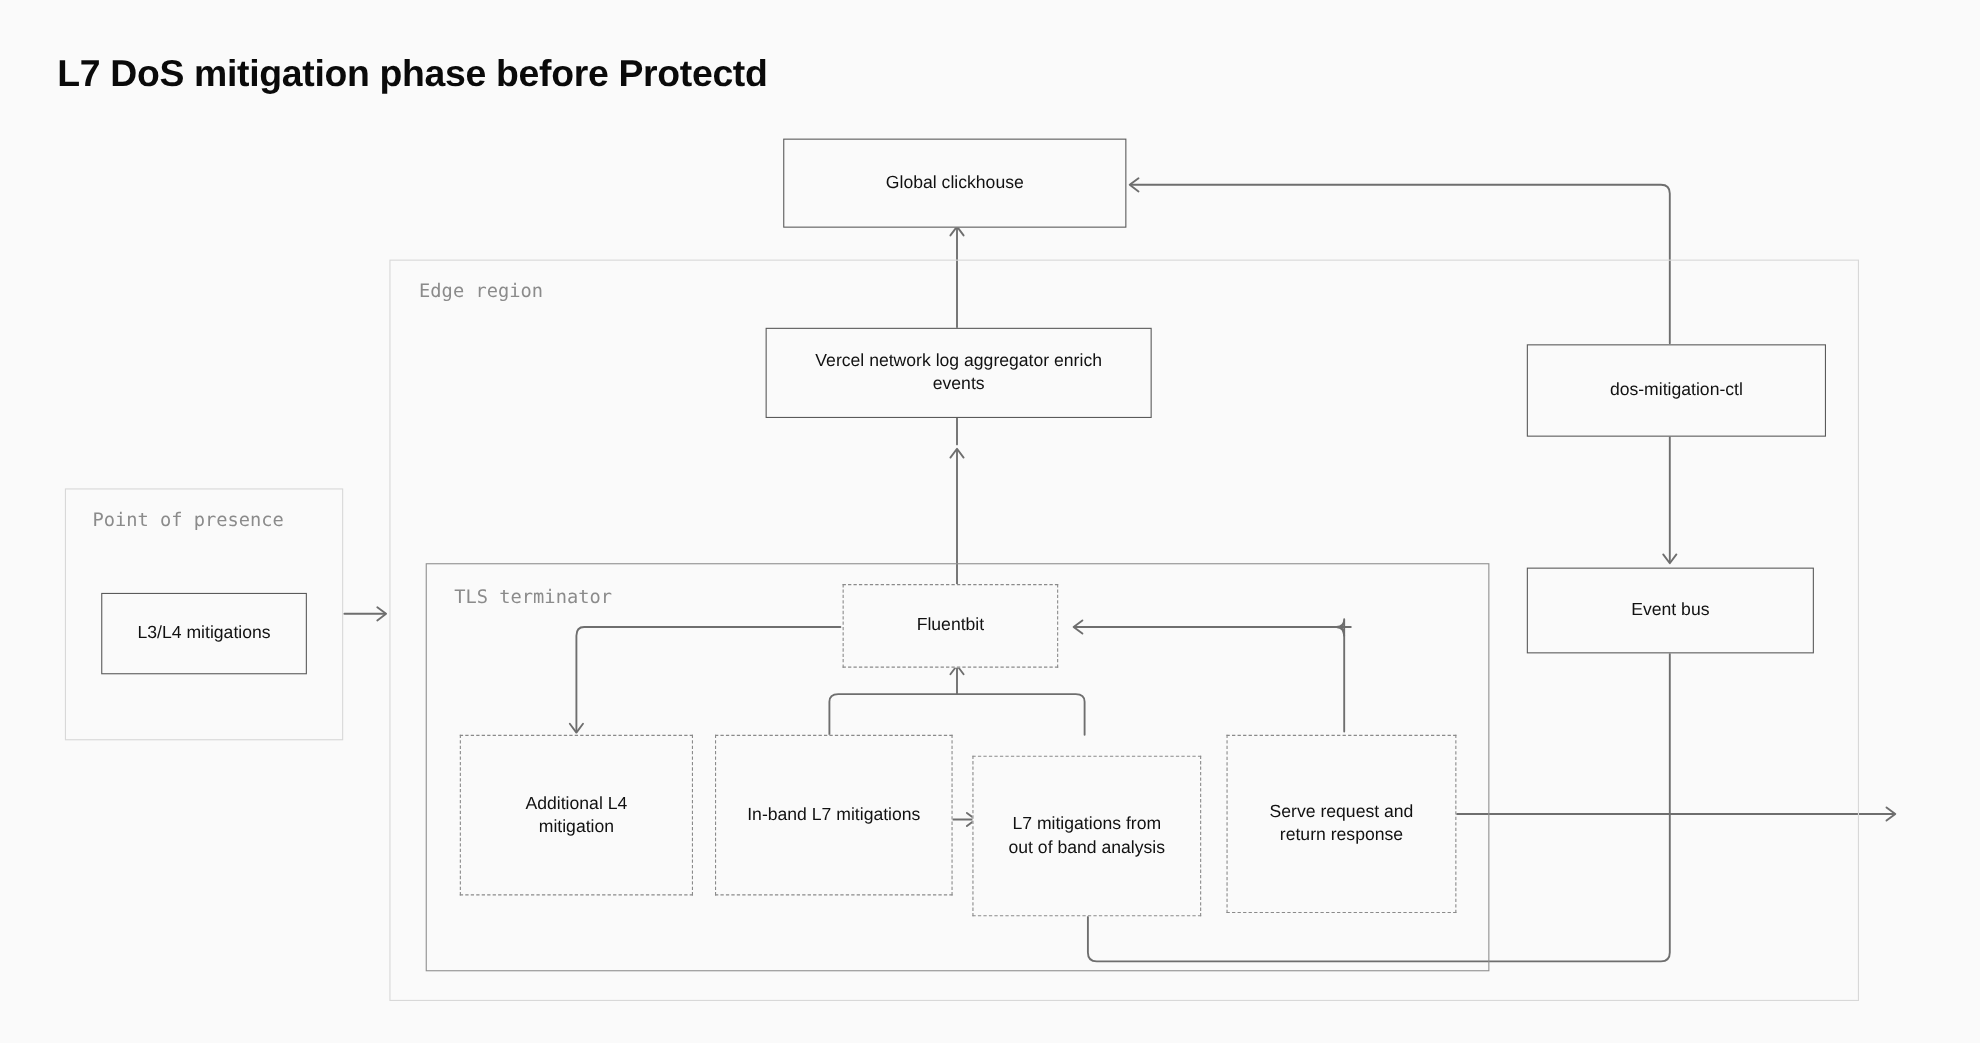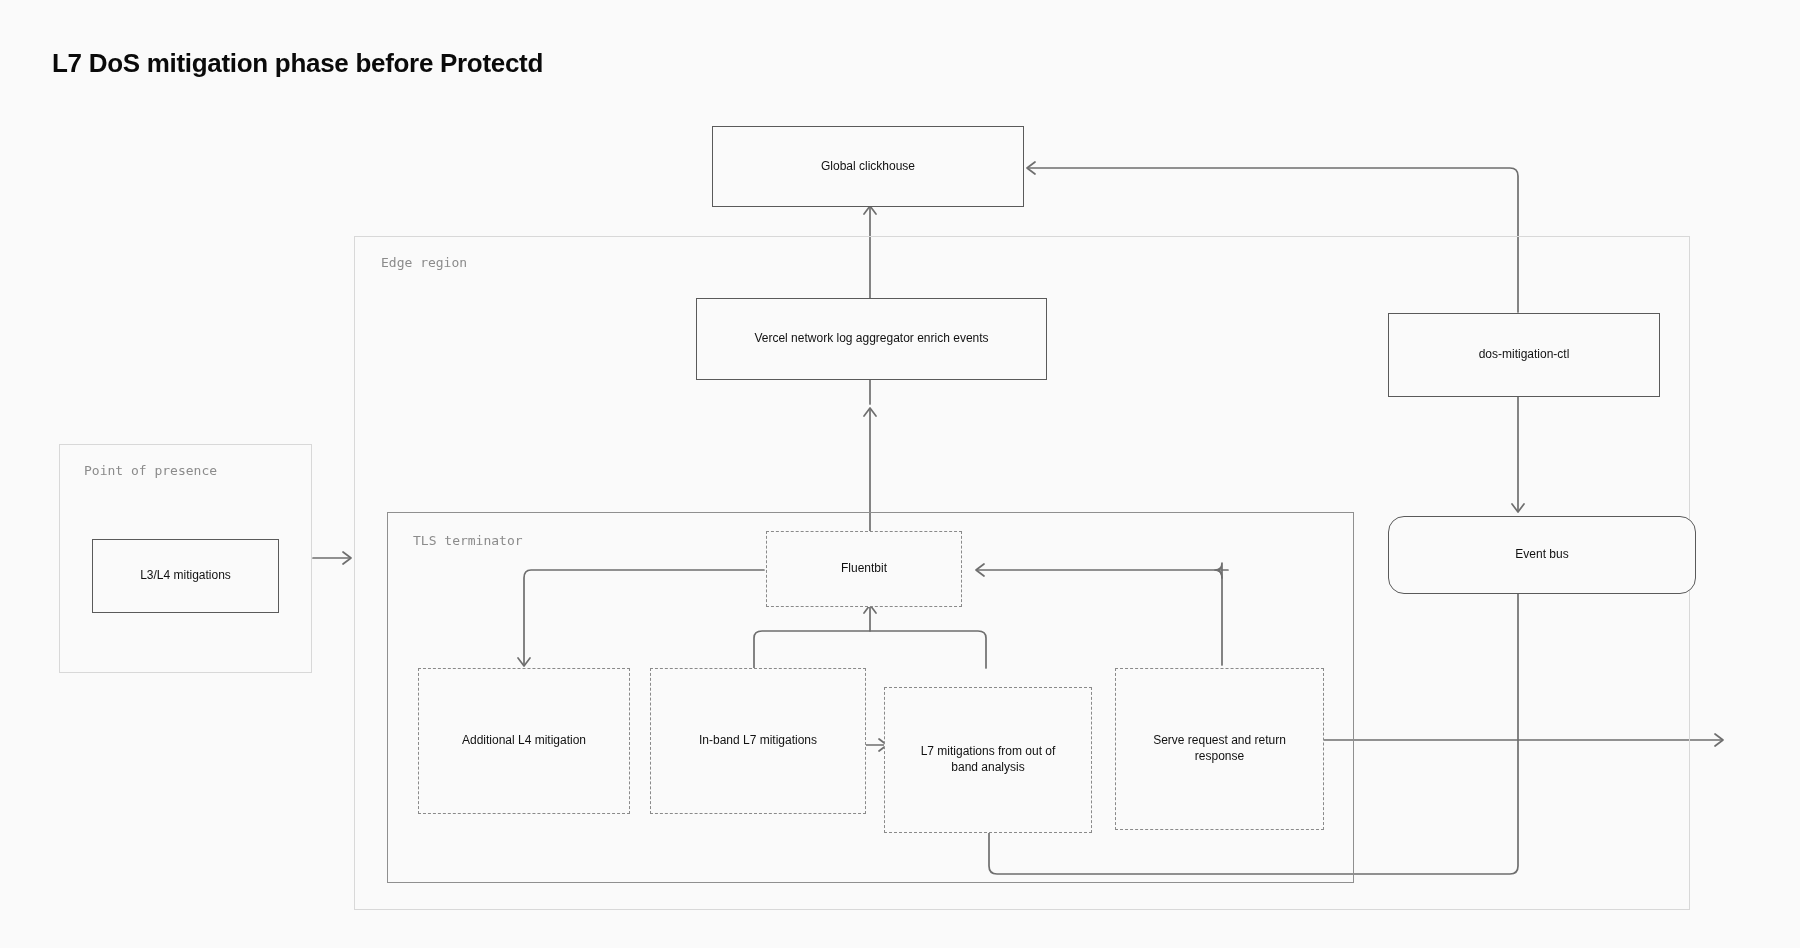--- a/index.html
+++ b/index.html
@@ -22,38 +22,38 @@
     inset: 0;
     width: 1800px;
     height: 948px;
   }
 
   
   .title {
     position: absolute;
     left: 52px;
     top: 48px;
-    font-size: 26px;
+    font-size: 34px;
     font-weight: bold;
     letter-spacing: -0.3px;
     color: #0a0a0a;
     white-space: nowrap;
     text-align: center;
   }
 
   
   .node {
     position: absolute;
     box-sizing: border-box;
     display: flex;
     align-items: center;
     justify-content: center;
     text-align: center;
     background: #fafafa;
-    font-size: 12px;
+    font-size: 16px;
     line-height: 1.32;
     color: #111111;
     padding: 4px 24px;
   }
   .node.solid {
     border: 1.6px solid #5a5a5a;
   }
   .node.dashed {
     border: 1.6px dashed #8a8a8a;
   }
@@ -66,21 +66,21 @@
   }
   .group.light {
     border: 1.4px solid #d8d8d8;
   }
   .group.dark {
     border: 1.6px solid #8f8f8f;
   }
   .group-label {
     position: absolute;
     font-family: "DejaVu Sans Mono", "Liberation Mono", monospace;
-    font-size: 13px;
+    font-size: 17px;
     color: #8b8b8b;
     white-space: nowrap;
     letter-spacing: 0px;
   }
 
   
   .conn {
     fill: none;
     stroke: #6e6e6e;
     stroke-width: 1.7;
@@ -204,17 +204,17 @@
   </div>
 
   <div class="node dashed" style="left:1115px; top:668px; width:209px; height:162px;">
     <span>Serve request and return response</span>
   </div>
 
   <div class="node solid" style="left:1388px; top:313px; width:272px; height:84px;">
     <span>dos-mitigation-ctl</span>
   </div>
 
-  <div class="node solid" style="left:1388px; top:516px; width:308px; height:78px;border-radius:16px;">
+  <div class="node solid" style="left:1388px; top:516px; width:261px; height:78px;">
     <span>Event bus</span>
   </div>
 
 </div>
 
 </body></html>

